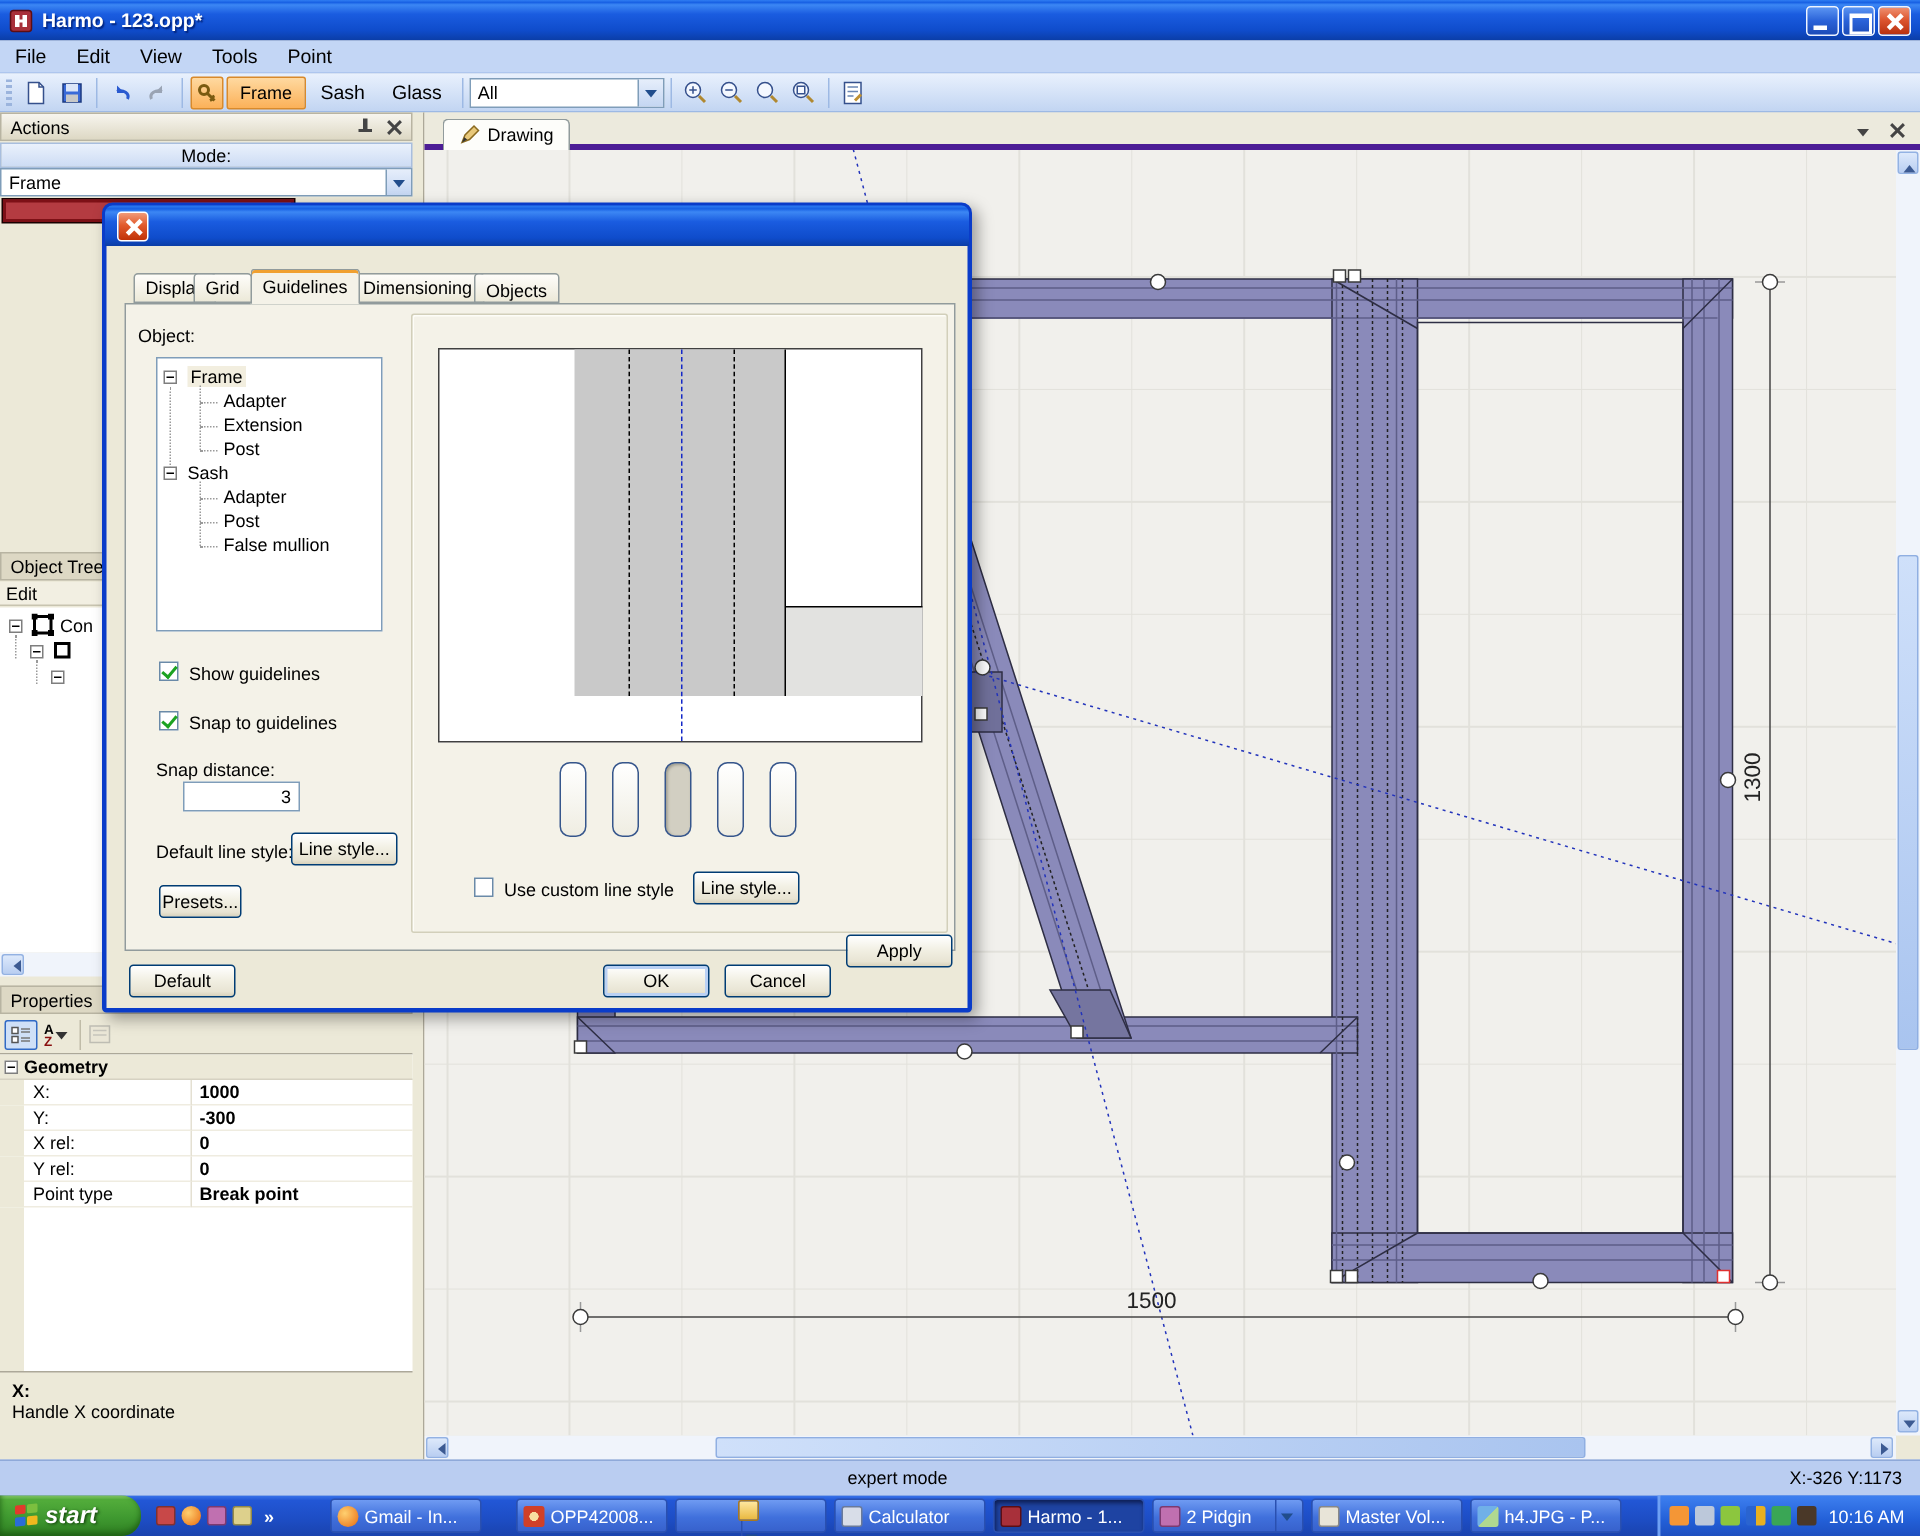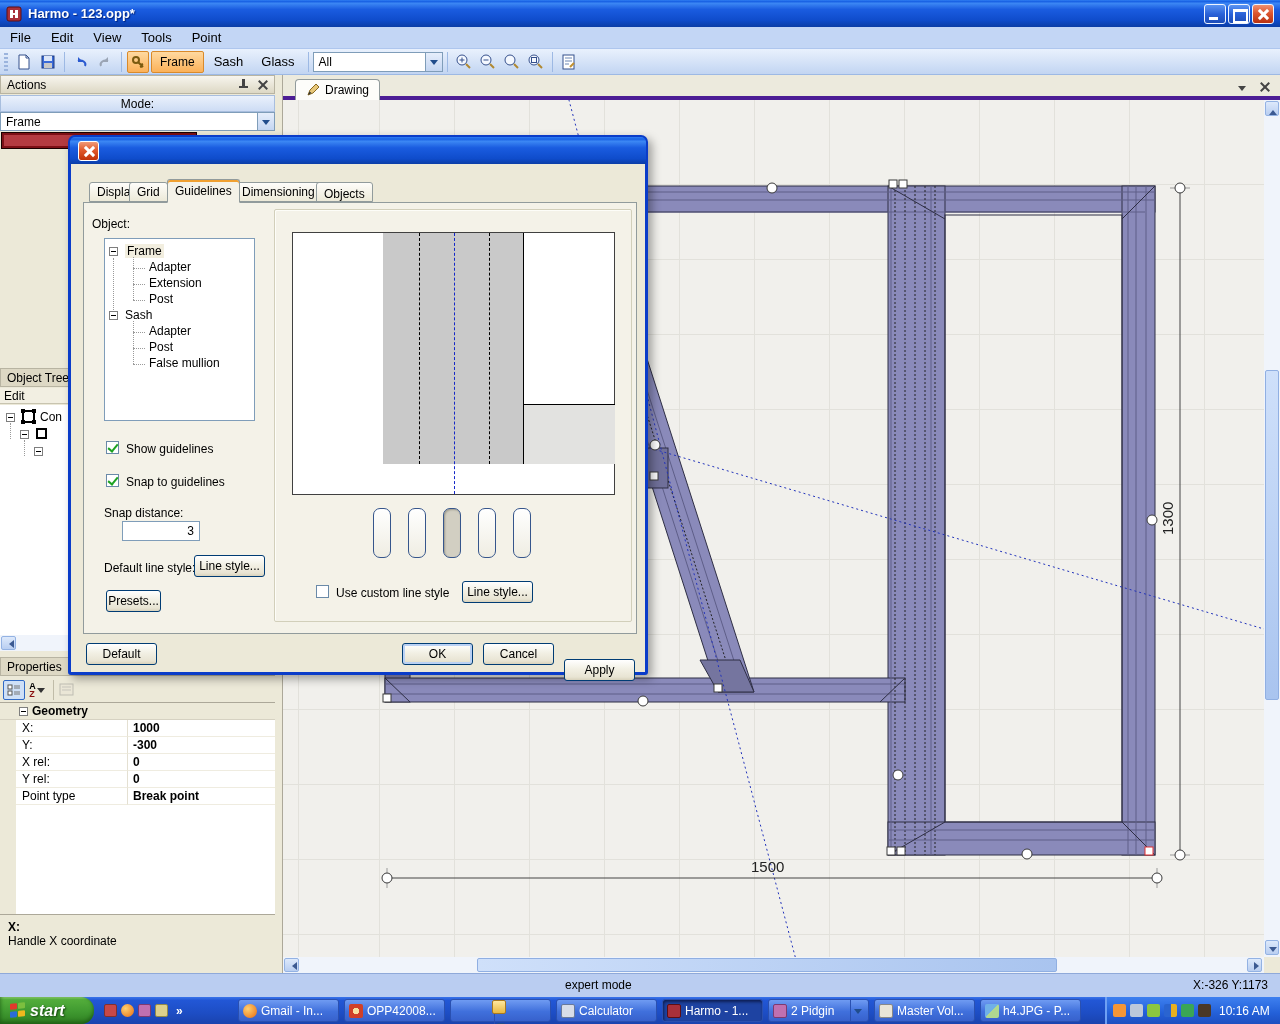--- a/index.html
+++ b/index.html
@@ -53,21 +53,21 @@
   .expander::before{content:"";position:absolute;left:1px;right:1px;top:3px;height:1px;background:#000;}
   .dotv{position:absolute;width:0;border-left:1px dotted #9a9a9a;}
   .doth{position:absolute;height:0;border-top:1px dotted #9a9a9a;}
 
   
   .propgrid{position:absolute;left:0;top:627px;width:275px;height:212px;background:#fff;border-top:1px solid #aca899;}
   .prow{position:absolute;left:0;width:275px;height:17px;display:flex;}
   .prow .gut{width:16px;background:#ece9d8;}
   .prow .lab{width:112px;padding:1px 0 0 6px;border-right:1px solid #e4e0d2;border-bottom:1px solid #efece0;}
   .prow .val{flex:1;padding:1px 0 0 5px;font-weight:bold;border-bottom:1px solid #efece0;}
-  .catrow{position:absolute;left:0;width:275px;height:17px;background:#ece9d8;border-bottom:1px solid #d6d2c2;display:flex;align-items:center;padding-left:16px;}
+  .catrow{position:absolute;left:0;width:275px;height:17px;background:#ece9d8;border-bottom:1px solid #d6d2c2;display:flex;align-items:center;}
   .descpanel{position:absolute;left:0;top:839px;width:275px;height:56px;background:#ece9d8;border-top:1px solid #aca899;padding:5px 8px;}
 
   
   .sbtrack{background:#f0f4fb;}
   .sbtn{position:absolute;background:linear-gradient(#dde9fb,#b9cef1);border:1px solid #93b2e3;border-radius:2px;}
   .arr{position:absolute;width:0;height:0;border:4px solid transparent;}
   .thumb{position:absolute;background:linear-gradient(90deg,#cfe0fa,#a9c4ef);border:1px solid #90afe2;border-radius:2px;}
   .thumbh{background:linear-gradient(#cfe0fa,#a9c4ef);}
 
   
@@ -532,21 +532,21 @@
 
     <div class="xpbtn" style="left:15px;top:505px;width:71px;">
         <span>Default</span>
       </div>
     <div class="xpbtn focus" style="left:331px;top:505px;width:71px;">
         <span>OK</span>
       </div>
     <div class="xpbtn" style="left:412px;top:505px;width:71px;">
         <span>Cancel</span>
       </div>
-    <div class="xpbtn" style="left:493px;top:521px;width:71px;">
+    <div class="xpbtn" style="left:493px;top:485px;width:71px;">
         <span>Apply</span>
       </div>
   </div>
 
   <div class="abs taskbar">
     <div class="startbtn">
       <span class="flag">
         <i style="background:#e23a2c;"></i>
           <i style="background:#7cbf3f;"></i>
           <i style="background:#2a6cd8;"></i>
@@ -555,21 +555,21 @@
       <span class="lbl">start</span>
     </div>
     <div style="display:flex;align-items:center;margin-left:10px;">
       <div class="trayico" style="background:#c84848;border:1px solid #803030;"></div>
       <div class="trayico" style="background:radial-gradient(circle at 35% 35%,#ffd070,#e86a10);border-radius:50%;"></div>
       <div class="trayico" style="background:#c070b0;border:1px solid #7c3a70;"></div>
       <div class="trayico" style="background:#ddd08c;border:1px solid #948a48;"></div>
       <span style="color:#fff;font-weight:bold;margin:0 4px;">»</span>
     </div>
 
-    <div class="taskbtn" style="left:238px;justify-content:center;">
+    <div class="taskbtn" style="left:220px;justify-content:center;">
       <span class="tico" style="background:radial-gradient(circle at 35% 35%,#ffd070,#e86a10);border-radius:50%;"></span>
       <span class="tlbl">Gmail - In...</span>
     </div>
     <div class="taskbtn" style="left:344px;">
       <span class="tico" style="background:radial-gradient(circle at 50% 50%,#f8e0a0 30%,#d04028 32%);"></span>
       <span class="tlbl">OPP42008...</span>
     </div>
     <div class="taskbtn" style="left:450px;flex-direction:column;">
       <span class="tico" style="background:linear-gradient(#ffe8a0,#e8b840);border:1px solid #a87820;"></span>
       <span class="tlbl">2 Windo...</span>

